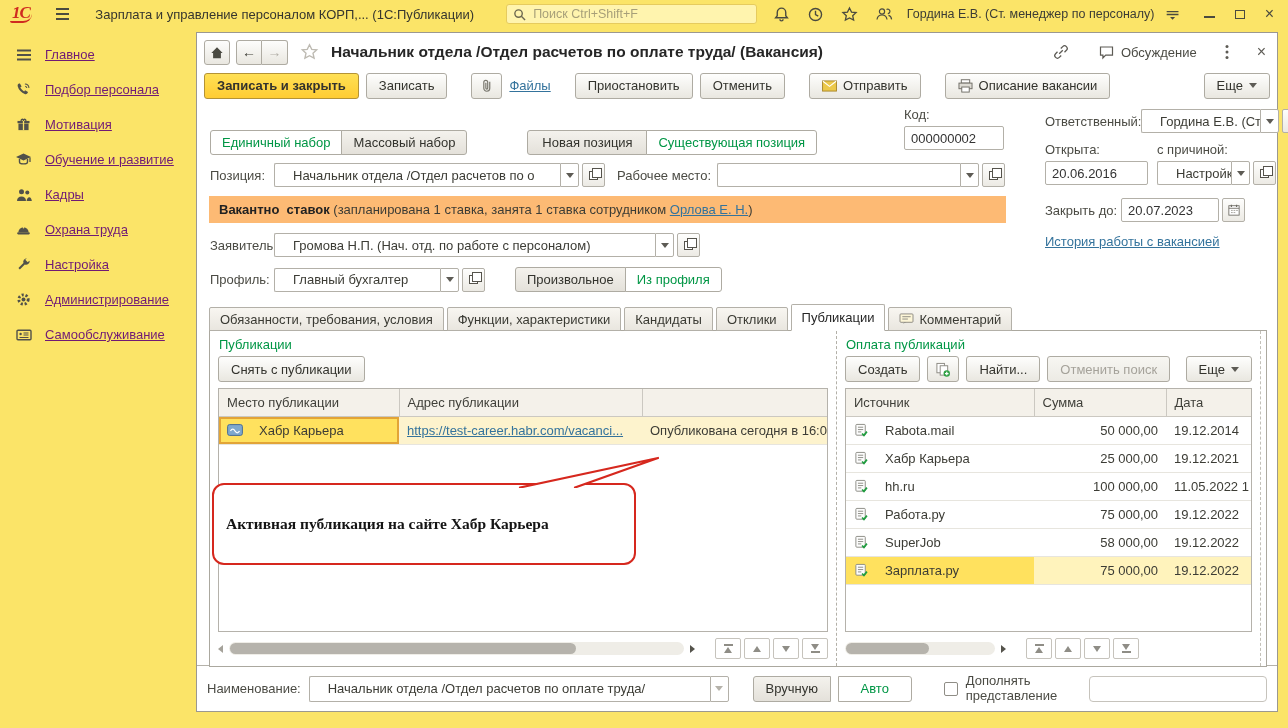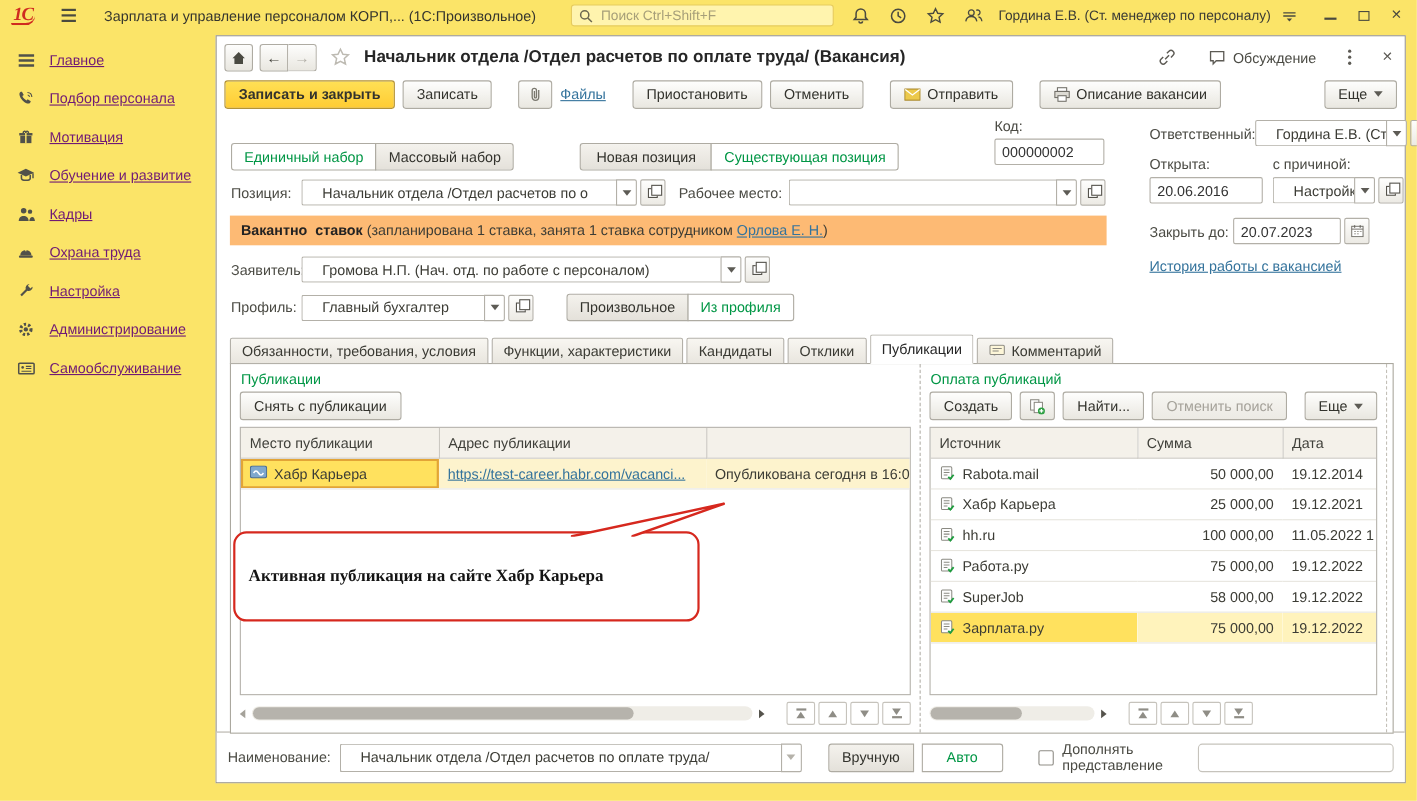--- a/index.html
+++ b/index.html
@@ -110,21 +110,21 @@
   .ptools{position:absolute;left:8px;top:25px;right:14px;display:flex;align-items:center;gap:7px;}
   .twrap{position:absolute;left:8px;top:57px;bottom:34px;border:1px solid #b5b2ab;overflow:hidden;background:#fff;}
   .lpane .twrap{right:8px;}
   .rpane .twrap{right:14px;}
   table{border-collapse:collapse;table-layout:fixed;width:100%;font-size:13px;}
   th{background:var(--hdrbg);border:1px solid #cbc8c1;border-top:none;font-weight:normal;text-align:left;
      color:#3f3f39;height:27px;padding:0 8px;white-space:nowrap;overflow:hidden;}
   th:first-child{border-left:none;} th:last-child{border-right:none;}
   td{height:28px;padding:0 8px;white-space:nowrap;overflow:hidden;border-bottom:1px solid #e7e5de;}
   td.num{text-align:right;}
-  .cellflex{display:flex;align-items:flex-start;gap:6px;overflow:hidden;}
+  .cellflex{display:flex;align-items:center;gap:16px;overflow:hidden;}
   tr.pubrow td{background:var(--sel-light);}
   td.selcell{background:var(--sel-strong) !important;box-shadow:inset 0 0 0 2px var(--sel-border);}
   tr.selrow td{background:#fff3bc;}
   tr.selrow td:first-child{background:var(--sel-strong);}
   
   .callout{position:absolute;left:2px;top:152px;width:424px;height:82px;background:#fff;
            border:2px solid #d6281e;border-radius:12px;display:flex;align-items:center;
            padding:0 12px;z-index:3;font-family:"Liberation Serif",serif;font-weight:bold;
            font-size:15.5px;color:#141414;}
   .beak{position:absolute;top:-30px;right:-26px;width:150px;height:33px;}
@@ -146,21 +146,21 @@
           display:flex;align-items:center;padding:0 10px;gap:8px;background:#fff;}
   .chk{width:14px;height:14px;border:1px solid #8f8d86;border-radius:2px;background:#fff;}
   .chklbl{width:115px;line-height:1.15;color:var(--lbl);}
 </style>
 </head>
 <body>
 
 <div class="topbar">
   <span class="logo1c">1С</span>
   <span class="burger"></span>
-  <span class="apptitle"><span>Зарплата и управление персоналом КОРП,...</span> <span>(1С:Произвольное)</span></span>
+  <span class="apptitle"><span>Зарплата и управление персоналом КОРП,...</span> <span>(1С:Публикации)</span></span>
   <div class="searchbox">
     <svg width="13" height="13" viewBox="0 0 14 14">
         <circle cx="6" cy="6" r="4" fill="none" stroke="#6d6850" stroke-width="1.5"></circle>
         <path d="M9 9l4 4" stroke="#6d6850" stroke-width="1.5"></path>
       </svg>
     <input placeholder="Поиск Ctrl+Shift+F" style="">
   </div>
   <div class="tb-icons">
     <svg width="17" height="17" viewBox="0 0 16 16">
         <path d="M8 2a4 4 0 0 1 4 4v3.2L13.5 11h-11L4 9.2V6a4 4 0 0 1 4-4z" fill="none" stroke="#4a4a3f" stroke-width="1.3"></path>

